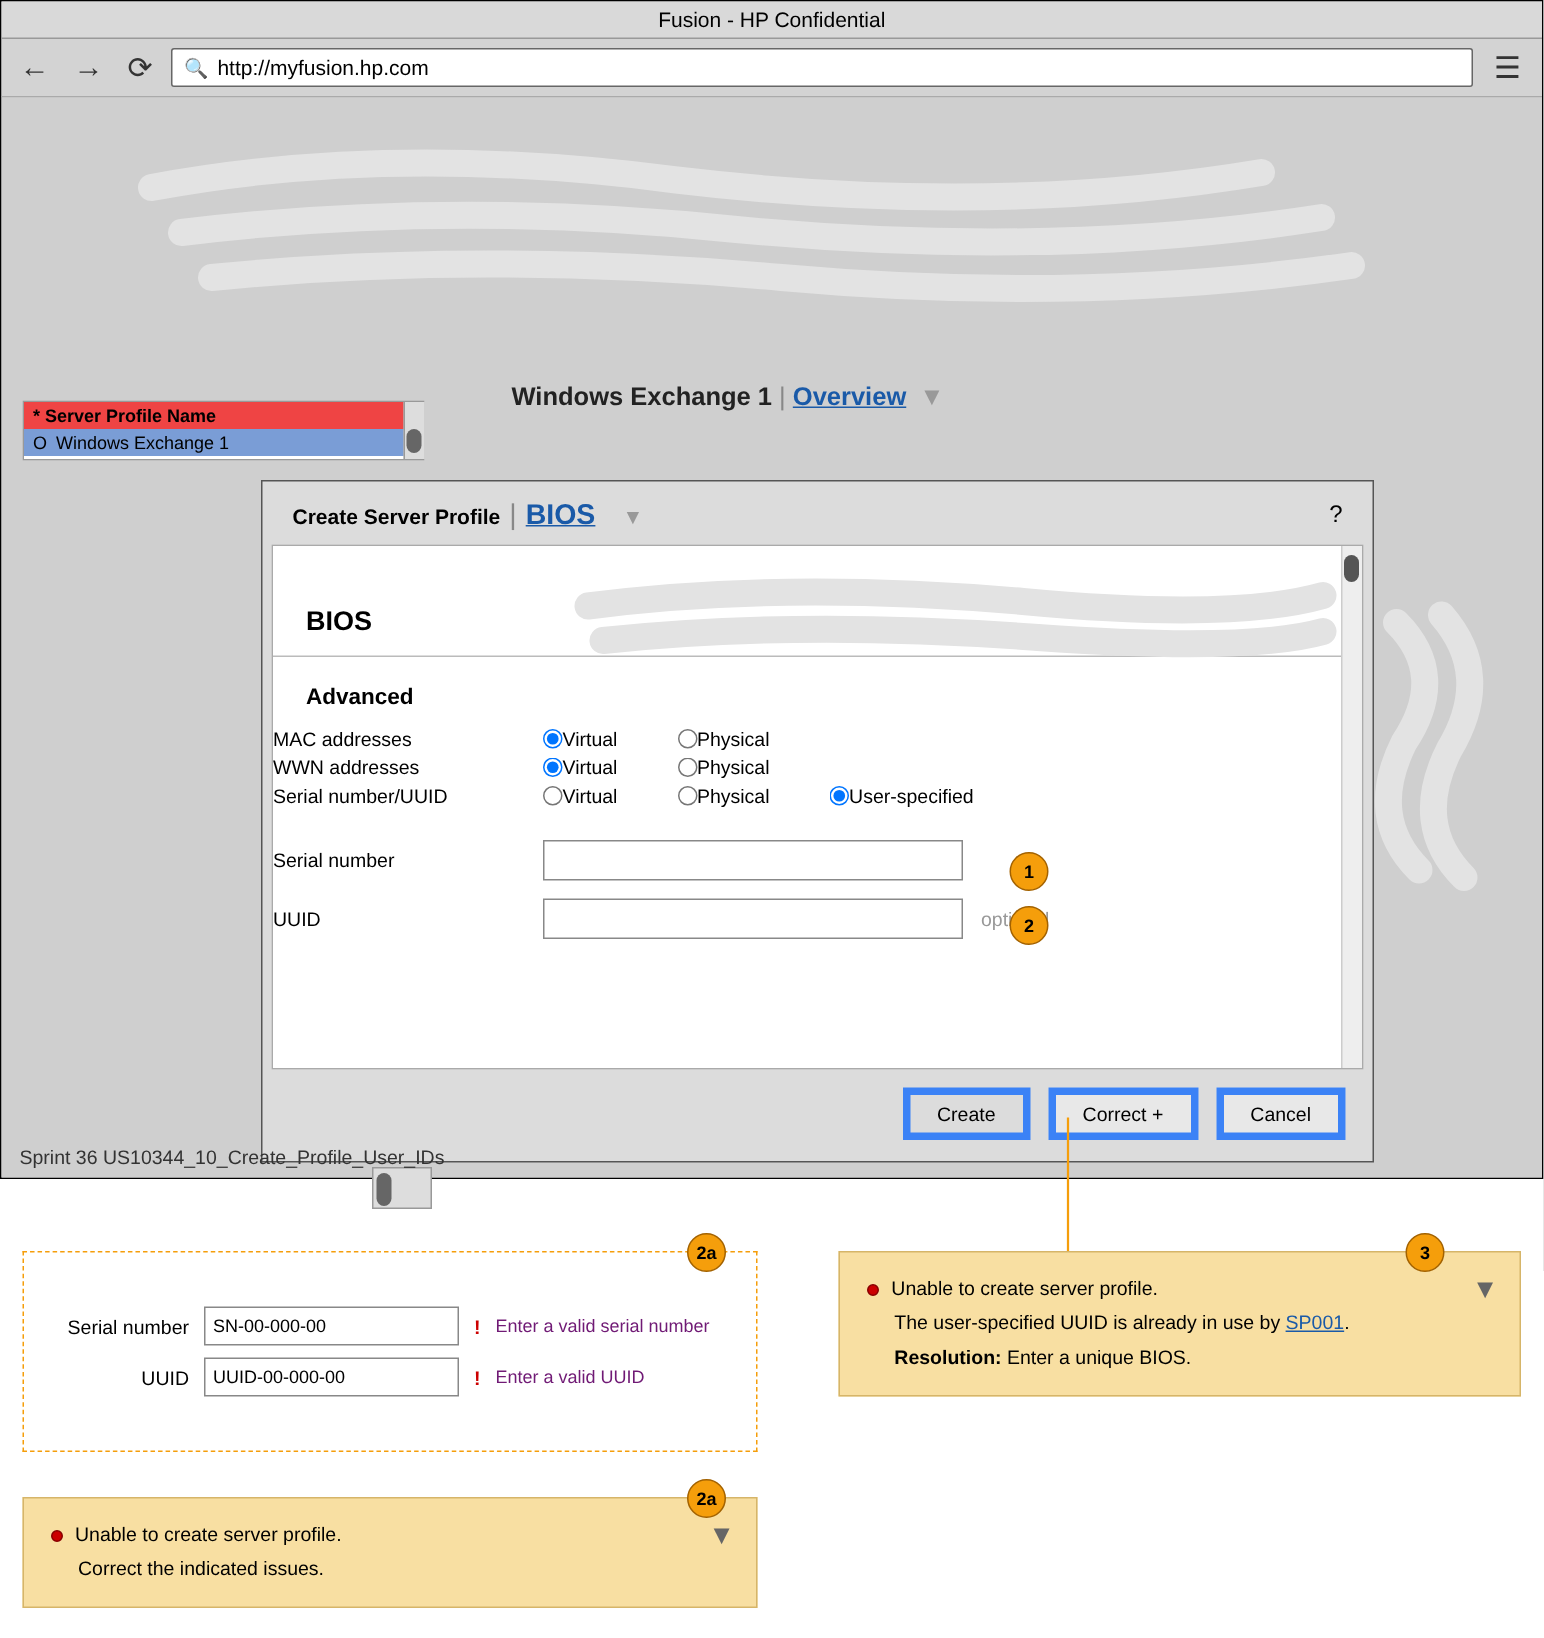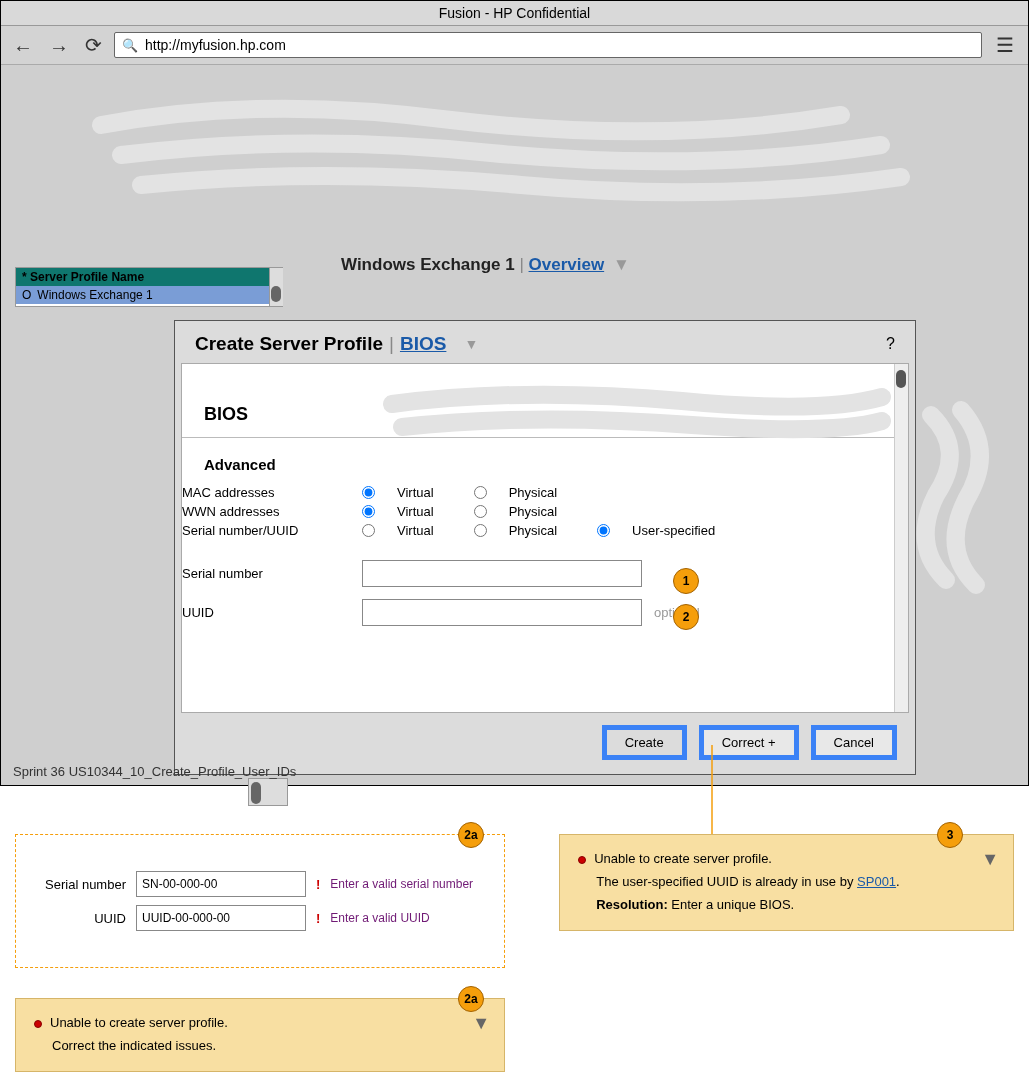--- a/index.html
+++ b/index.html
@@ -13,53 +13,53 @@
 .addr .mag { margin-right: 6px; color: #555; }
 .addr input { flex: 1; border: none; outline: none; font-size: 14px; }
 .menu-icon { font-size: 20px; color: #333; padding: 0 6px; cursor: pointer; }
 
 .canvas { position: relative; height: 720px; background: #cfcfcf; }
 
 .scribble { position: absolute; pointer-events: none; }
 .scribble path { stroke: #e3e3e3; stroke-width: 18; fill: none; stroke-linecap: round; }
 
 .sidebar { position: absolute; left: 14px; top: 202px; width: 268px; background: #fff; border: 1px solid #999; }
-.sidebar-header { background: #0f766e; font-weight: bold; font-size: 12px; padding: 2px 6px; }
+.sidebar-header { background: #ef4444; font-weight: bold; font-size: 12px; padding: 2px 6px; }
 .sidebar-row { background: #7a9dd6; padding: 2px 6px; font-size: 12px; display: flex; align-items: center; gap: 6px; cursor: pointer; }
 .sidebar-right-scroll { position: absolute; right: -1px; top: 0; bottom: 0; width: 14px; background: #ddd; border-left: 1px solid #999; }
 .sidebar-thumb { position: absolute; top: 18px; right: 2px; width: 10px; height: 16px; background: #666; border-radius: 5px; }
 
 .bottom-scroll { position: absolute; left: 247px; top: 713px; width: 40px; height: 28px; background: #ddd; border: 1px solid #999; }
 .bottom-thumb { width: 10px; height: 22px; background: #666; border-radius: 5px; margin-left: 2px; margin-top: 3px; }
 
 .page-title { position: absolute; left: 340px; top: 190px; font-size: 17px; font-weight: bold; color: #222; }
 .page-title .sep { font-weight: normal; color: #888; }
 .page-title a { color: #1a5aa8; text-decoration: underline; font-weight: bold; }
 .page-title .dd { color: #999; margin-left: 4px; }
 
 .dialog { position: absolute; left: 173px; top: 255px; width: 742px; background: #dcdcdc; border: 1px solid #555; }
 .dialog-header { display: flex; align-items: center; padding: 12px 20px 8px; }
-.dialog-header .t1 { font-size: 19px; font-weight: bold; }
+.dialog-header .t1 { font-size: 14px; font-weight: bold; }
 .dialog-header .sep { color: #888; margin: 0 6px; font-size: 19px; }
 .dialog-header .t2 { color: #1a5aa8; text-decoration: underline; font-size: 19px; font-weight: bold; }
 .dialog-header .dd { color: #999; margin-left: 18px; font-size: 14px; }
 .dialog-header .help { margin-left: auto; font-size: 16px; cursor: pointer; }
 
 .dialog-body { background: #fff; margin: 0 6px; border: 1px solid #aaa; position: relative; height: 350px; }
 .dialog-body-scroll { position: absolute; right: 0; top: 0; bottom: 0; width: 14px; background: #eee; border-left: 1px solid #ccc; }
 .dialog-body-thumb { position: absolute; right: 2px; top: 6px; width: 10px; height: 18px; background: #555; border-radius: 5px; }
 
 .bios-head { font-size: 18px; font-weight: bold; padding: 40px 22px 12px; }
 .section-line { border-top: 1px solid #bbb; margin: 0 0 0 0; }
 .adv-head { font-size: 15px; font-weight: bold; padding: 18px 22px 10px; }
 
 .form-row { display: flex; align-items: center; padding: 2px 0; }
 .form-label { width: 180px; text-align: left; padding-right: 12px; font-size: 13px; }
 .radio-group { display: flex; gap: 40px; font-size: 13px; }
-.radio-opt { display: flex; align-items: center; gap: 22px; }
+.radio-opt { display: flex; align-items: center; gap: 0; }
 .radio-opt input { margin: 0; }
 
 .text-row { display: flex; align-items: center; padding: 6px 0; }
 .text-row input[type=text] { width: 280px; padding: 5px; border: 1px solid #888; font-size: 13px; }
 .optional { color: #999; margin-left: 12px; font-size: 13px; }
 
 .dialog-footer { display: flex; justify-content: flex-end; gap: 12px; padding: 12px 18px 14px; }
 .btn { padding: 5px 18px; background: #e8e8e8; border: 5px solid #3b82f6; font-size: 13px; cursor: pointer; }
 .btn.primary { background: #dcdcdc; }
 

